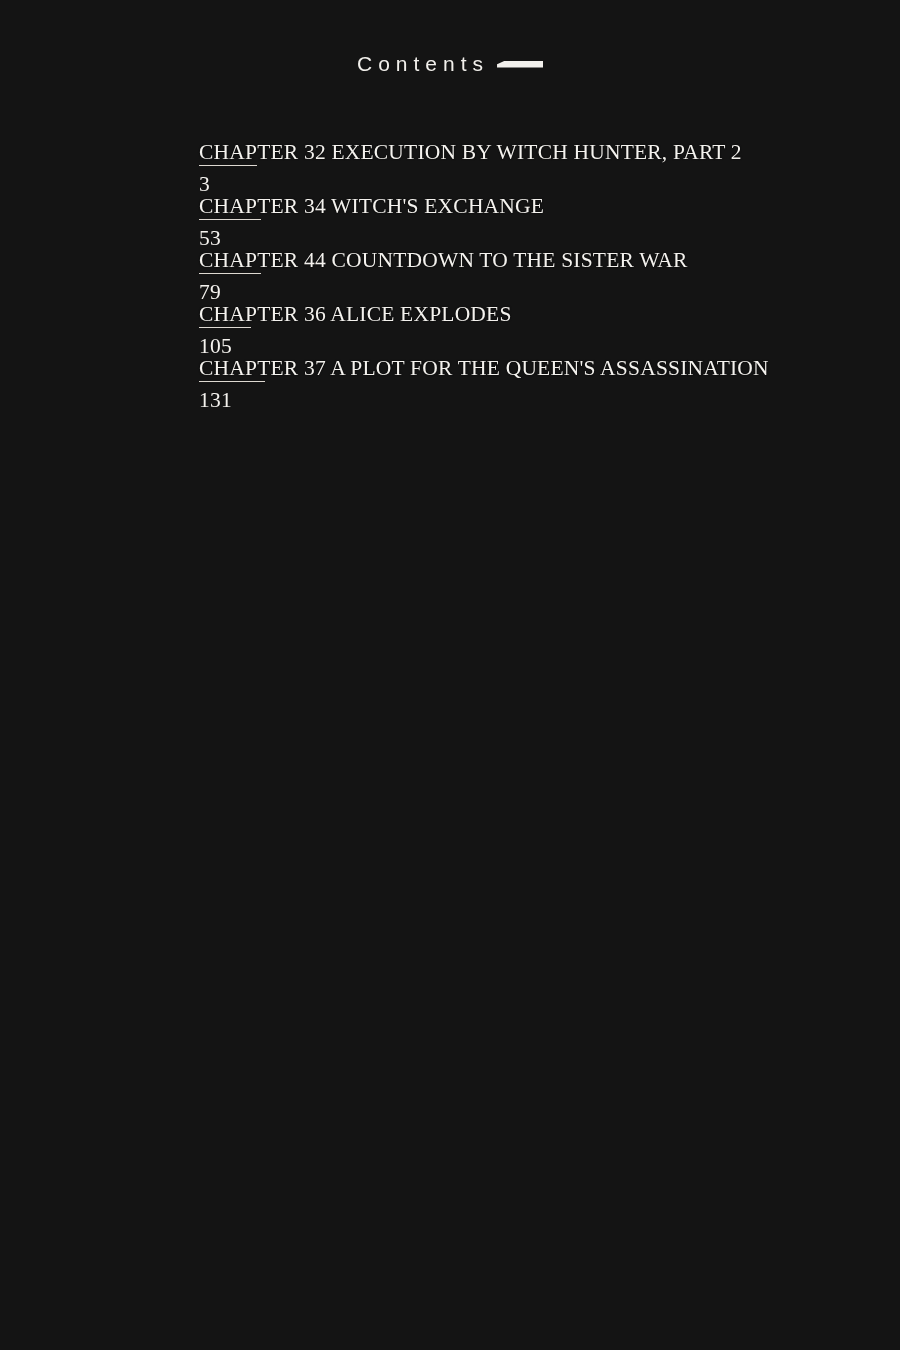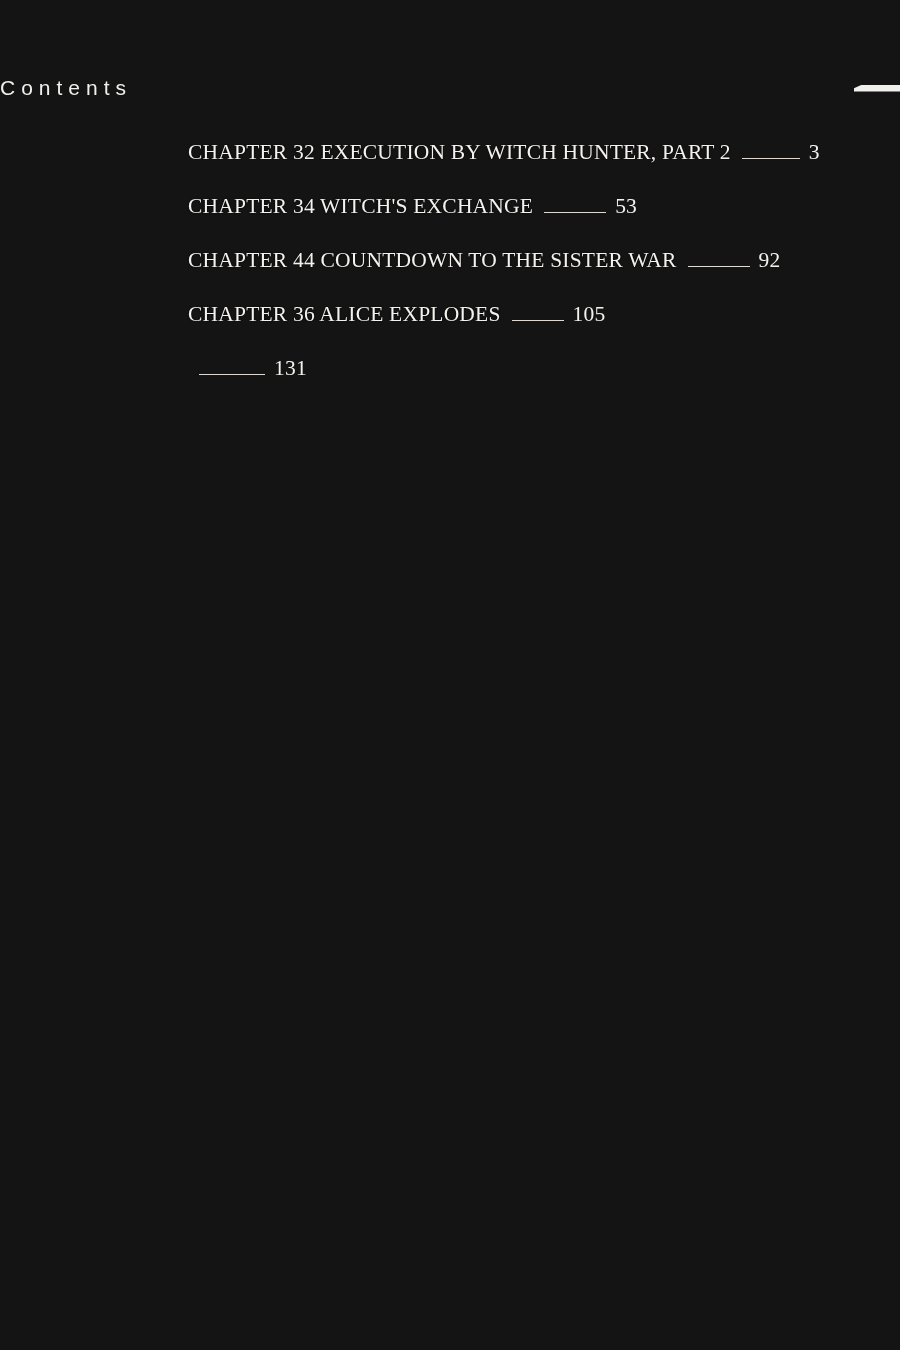--- a/index.html
+++ b/index.html
@@ -18,25 +18,25 @@
   .page {
     position: relative;
     width: 900px;
     height: 1350px;
     background: #141414;
   }
 
   
   .contents-header {
     position: absolute;
-    top: 76px;
+    top: 52px;
     right: 0;
     display: flex;
     align-items: center;
-    justify-content: space-between;
+    justify-content: center;
     width: 100%;
     padding-right: 0;
   }
   .contents-title {
     font-family: "Liberation Sans", sans-serif;
     font-size: 21px;
     letter-spacing: 6px;
     color: #f2f0ec;
     font-weight: 400;
     white-space: nowrap;
@@ -55,20 +55,21 @@
     top: 140px;
     left: 0;
     width: 900px;
   }
   .toc-row {
     display: flex;
     align-items: baseline;
     height: 54px;
     padding-left: 188px;
     white-space: nowrap;
+    flex-direction: column;
   }
   .toc-label {
     font-family: "Liberation Serif", serif;
     font-size: 21.5px;
     color: #f4f2ee;
     letter-spacing: 0.2px;
     text-shadow: 0 0 2px rgba(0,0,0,0.9);
   }
   .toc-dash {
     display: inline-block;
@@ -105,28 +106,29 @@
 
     <div class="toc-row">
       <span class="toc-label">CHAPTER 34 WITCH'S EXCHANGE</span>
       <span class="toc-dash" style="width:62px"></span>
       <span class="toc-page">53</span>
     </div>
 
     <div class="toc-row">
       <span class="toc-label">CHAPTER 44 COUNTDOWN TO THE SISTER WAR</span>
       <span class="toc-dash" style="width:62px"></span>
-      <span class="toc-page">92</span>
+      <span class="toc-page">79</span>
     </div>
 
     <div class="toc-row">
       <span class="toc-label">CHAPTER 36 ALICE EXPLODES</span>
       <span class="toc-dash" style="width:52px"></span>
       <span class="toc-page">105</span>
     </div>
 
     <div class="toc-row">
+      <span class="toc-label">CHAPTER 37 A PLOT FOR THE QUEEN'S ASSASSINATION</span>
       <span class="toc-dash" style="width:66px"></span>
       <span class="toc-page">131</span>
     </div>
 
   </div>
 </div>
 
 </body></html>

